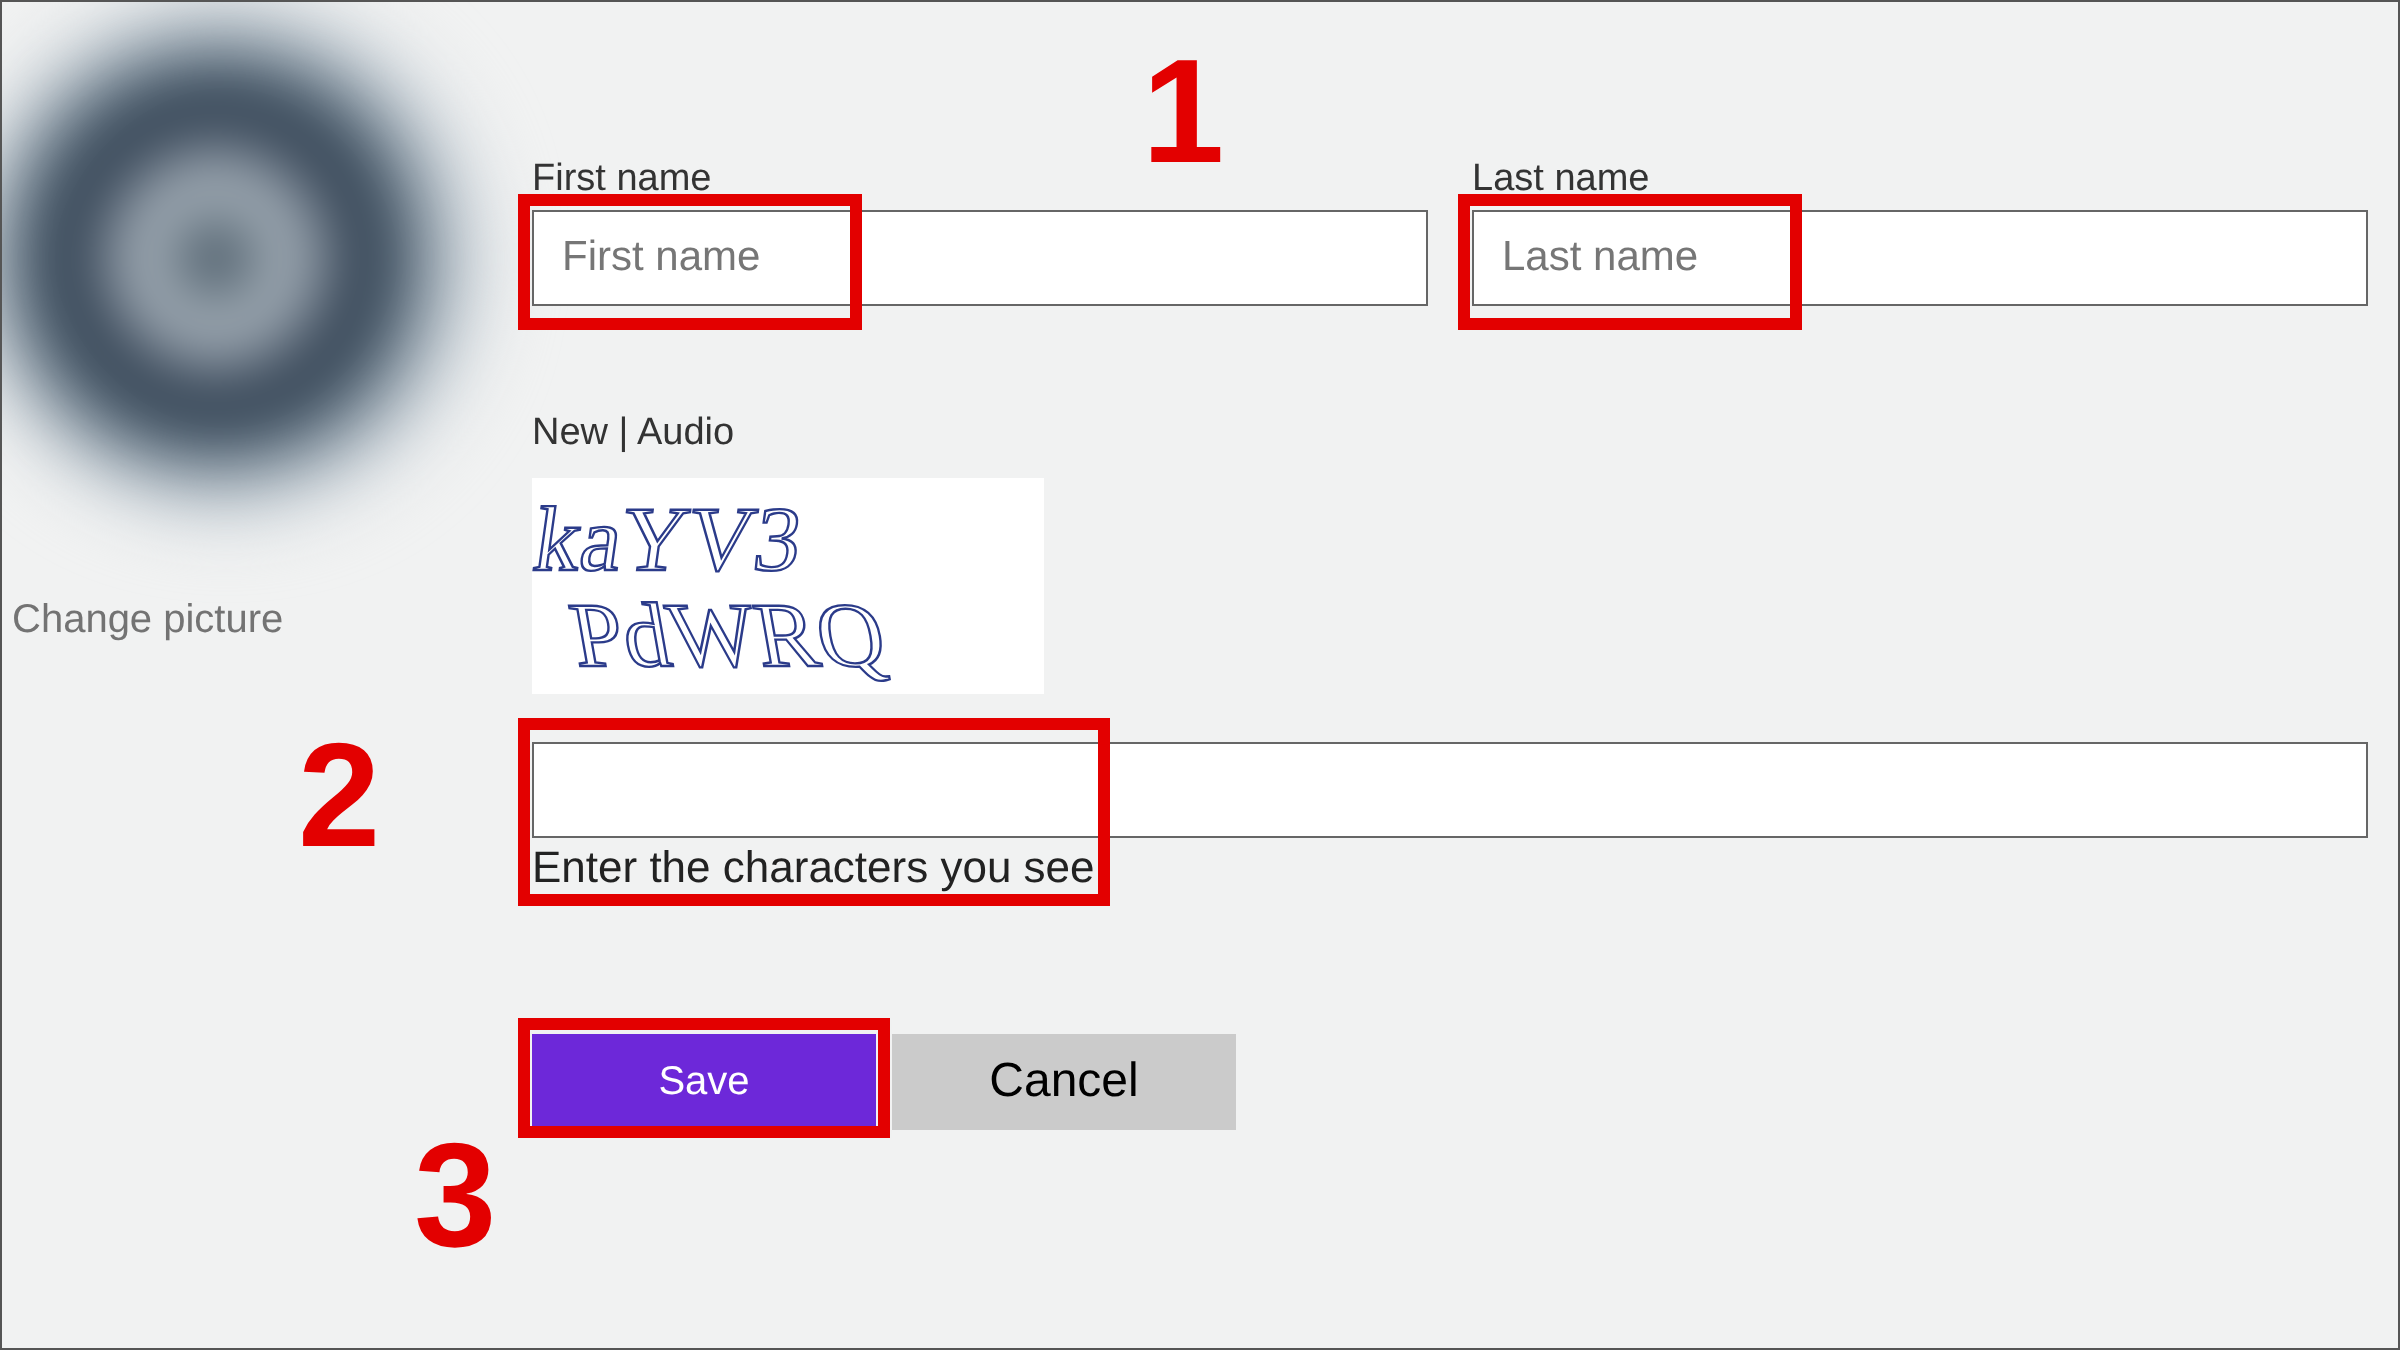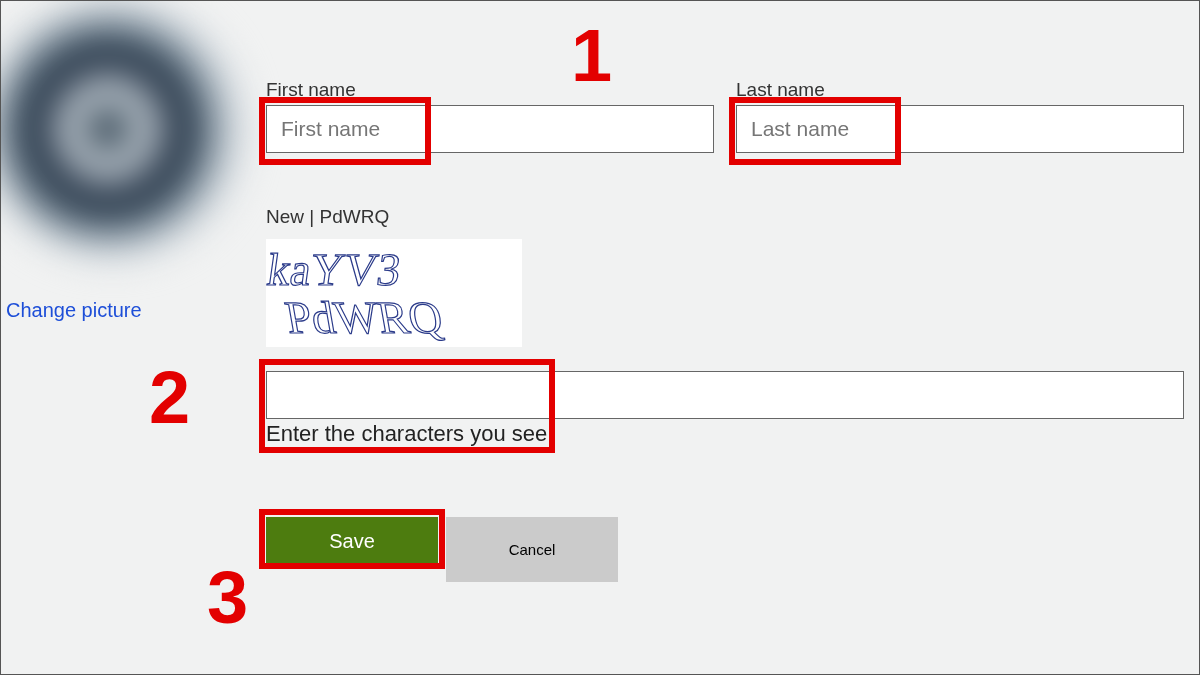--- a/index.html
+++ b/index.html
@@ -45,21 +45,21 @@
         #8ea1ae 60%,
         #cfd6dc 60%,
         #cfd6dc 100%
       );
       filter: blur(18px);
       position: relative;
       left: -18px;
       top: -2px;
     }
     .change-picture {
-      color: #1d4ed8;
+      color: #737373;
       font-size: 20px;
       text-align: left;
       position: absolute;
       top: 298px;
       left: 5px;
       cursor: pointer;
     }
     .form-area {
       position: absolute;
       left: 265px;
@@ -144,36 +144,36 @@
       top: 342px;
       font-size: 22px;
       color: #222;
     }
     .save-btn {
       position: absolute;
       left: 0;
       top: 438px;
       width: 172px;
       height: 48px;
-      background: #4d7c0f;
+      background: #6d28d9;
       color: #fff;
       border: none;
       font-size: 20px;
       cursor: pointer;
     }
     .cancel-btn {
       position: absolute;
       left: 180px;
       top: 438px;
       width: 172px;
-      height: 65px;
+      height: 48px;
       background: #cbcbcb;
       color: #000;
       border: none;
-      font-size: 15px;
+      font-size: 24px;
       cursor: pointer;
     }
 
     
     .hl {
       position: absolute;
       border: 6px solid #e30000;
       pointer-events: none;
     }
     .hl-first { left: 258px; top: 96px; width: 172px; height: 68px; }
@@ -204,21 +204,21 @@
 
 <div class="form-area">
 
   <div class="row">
     <div class="field-label first-name-label">First name</div>
     <input class="first-name-input" type="text" placeholder="First name" style="">
     <div class="field-label last-name-label">Last name</div>
     <input class="last-name-input" type="text" placeholder="Last name" style="">
   </div>
 
-  <div class="captcha-links">New | PdWRQ</div>
+  <div class="captcha-links">New | Audio</div>
 
   <div class="captcha-image-box">
     <svg class="captcha-svg" viewBox="0 0 256 108" preserveAspectRatio="none">
       <text class="captcha-text" x="6" y="46" transform="skewX(-8)">kaYV3</text>
       <text class="captcha-text" x="6" y="94" transform="skewX(10)">PdWRQ</text>
     </svg>
   </div>
 
   <input class="captcha-input" type="text" style="">
   <div class="captcha-help">Enter the characters you see</div>

